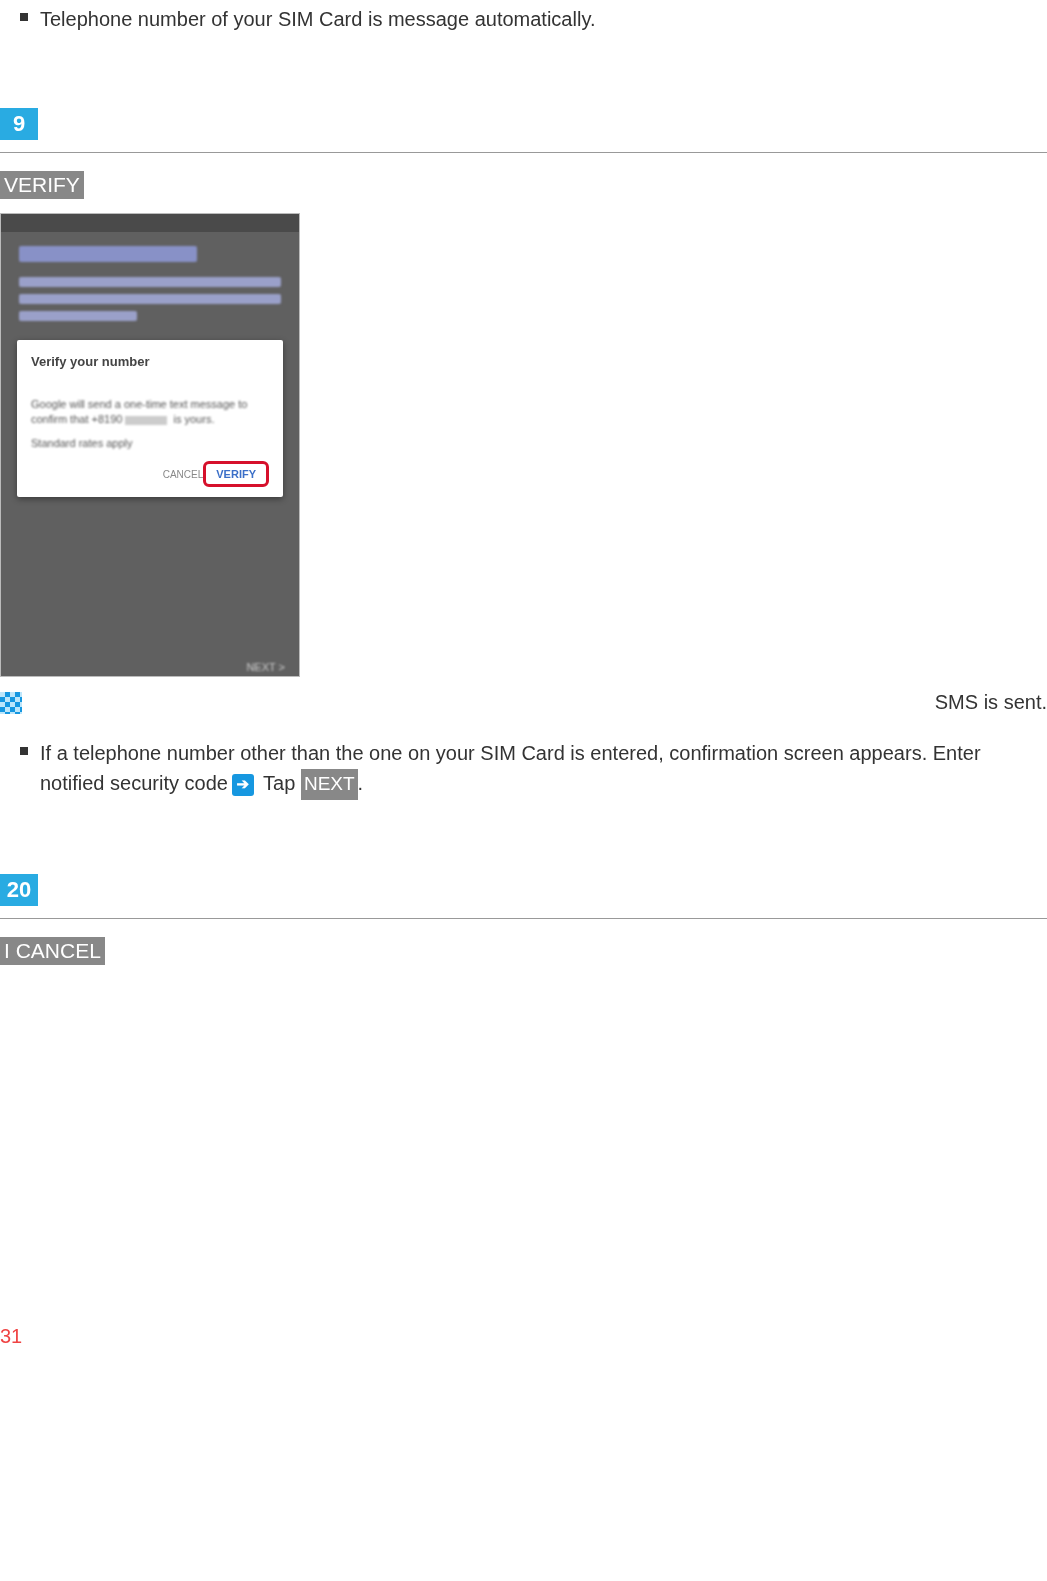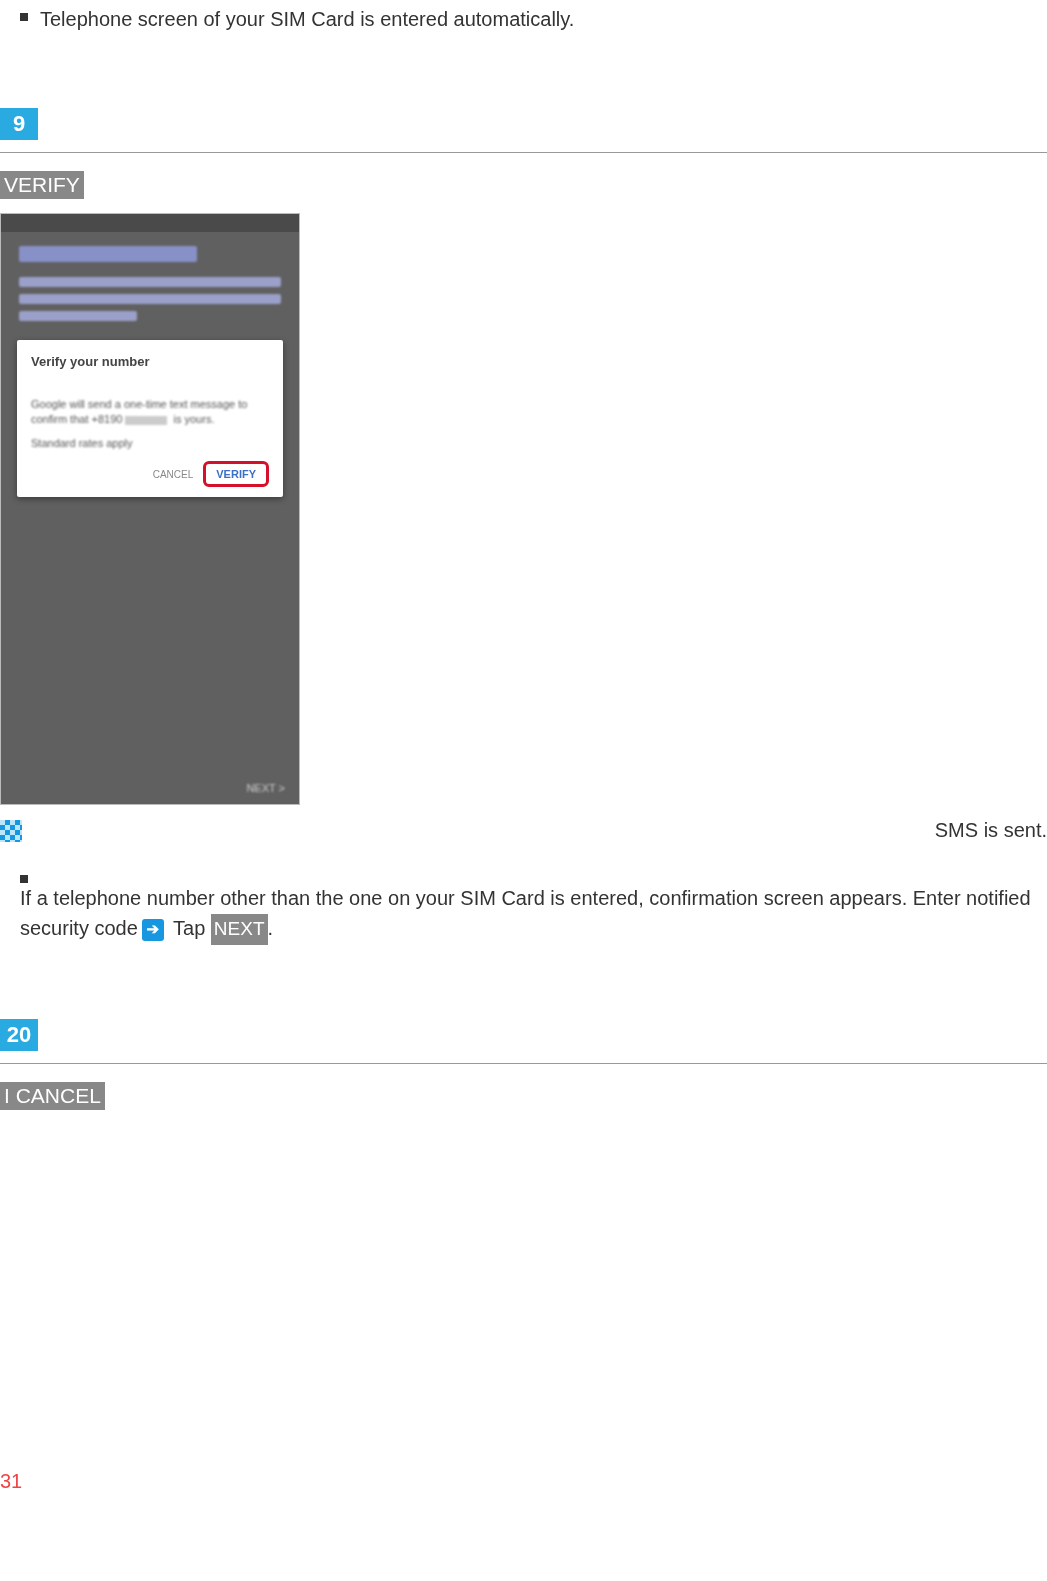--- a/index.html
+++ b/index.html
@@ -45,21 +45,21 @@
     .gray-badge {
       background: #888;
       color: #fff;
       font-size: 21px;
       padding: 2px 4px;
       display: inline-block;
     }
     .badge-line { margin: 2px 0 14px 0; }
     .phone-mock {
       width: 300px;
-      height: 592px;
+      height: 464px;
       background: #606060;
       margin: 8px 0 14px 0;
       padding: 0;
       position: relative;
       box-sizing: border-box;
       border: 1px solid #bbb;
     }
     .phone-header-strip {
       height: 18px;
       background: #4a4a4a;
@@ -75,31 +75,31 @@
     .blur-line.heading { height: 16px; width: 68%; background: #8891c7; }
     .dialog-card {
       background: #fff;
       margin: 8px 16px;
       border-radius: 2px;
       padding: 14px 14px 10px 14px;
       box-shadow: 0 2px 6px rgba(0,0,0,0.4);
     }
     .dialog-title { font-weight: bold; font-size: 13px; color: #444; margin-bottom: 10px; filter: blur(0.6px); }
     .dialog-body { font-size: 11px; color: #555; margin-bottom: 10px; filter: blur(0.8px); line-height:1.4;margin-top:28px; }
-    .dialog-actions { display: flex; justify-content: flex-end; align-items: center; gap: 10px; }
+    .dialog-actions { display: flex; justify-content: flex-end; align-items: center; }
     .dialog-cancel { font-size: 10px; color: #888; text-transform: uppercase; filter: blur(0.7px); }
     .dialog-verify-hl {
       border: 3px solid #d6102b;
       border-radius: 6px;
       padding: 4px 10px;
       font-size: 11px; font-weight: bold; color: #3b6fc8;
       text-transform: uppercase;
       filter: blur(0.6px);
     }
-    .phone-bottom { position: absolute; bottom: 10px; right: 14px; color:#ccc; font-size: 11px; filter:blur(0.8px); }
+    .phone-bottom { position: absolute; bottom: 3px; right: 14px; color:#ccc; font-size: 11px; filter:blur(0.8px); }
     .result-line {
       display: flex; align-items: center; margin: 6px 0 24px 0; justify-content: space-between;
     }
     .checker-icon {
       width: 22px; height: 22px;
       display: inline-block;
       margin-right: 6px;
       background:
         linear-gradient(45deg, #1697e0 25%, transparent 25%, transparent 75%, #1697e0 75%, #1697e0),
         linear-gradient(45deg, #1697e0 25%, transparent 25%, transparent 75%, #1697e0 75%, #1697e0);
@@ -115,31 +115,31 @@
       color: #fff;
       font-size: 15px; font-weight:bold;
       margin: 0 4px;
       vertical-align: middle;
     }
     .page-number {
       margin-top: 360px;
       font-size: 20px;
       color: #ef4444;
     }
-    .multiline { line-height: 1.7; flex-direction: column; }
+    .multiline { line-height: 1.7; }
   </style>
 </head>
 <body>
 
 
 
 
 <div class="bullet-line">
   <span class="bullet-square"></span>
-  <span class="bullet-text">Telephone screen of your SIM Card is entered automatically.</span>
+  <span class="bullet-text">Telephone number of your SIM Card is message automatically.</span>
 </div>
 
 
 <div class="step-number-badge">9</div>
 <div class="divider"></div>
 
 <div class="badge-line">
   <span class="gray-badge">VERIFY</span>
 </div>
 

